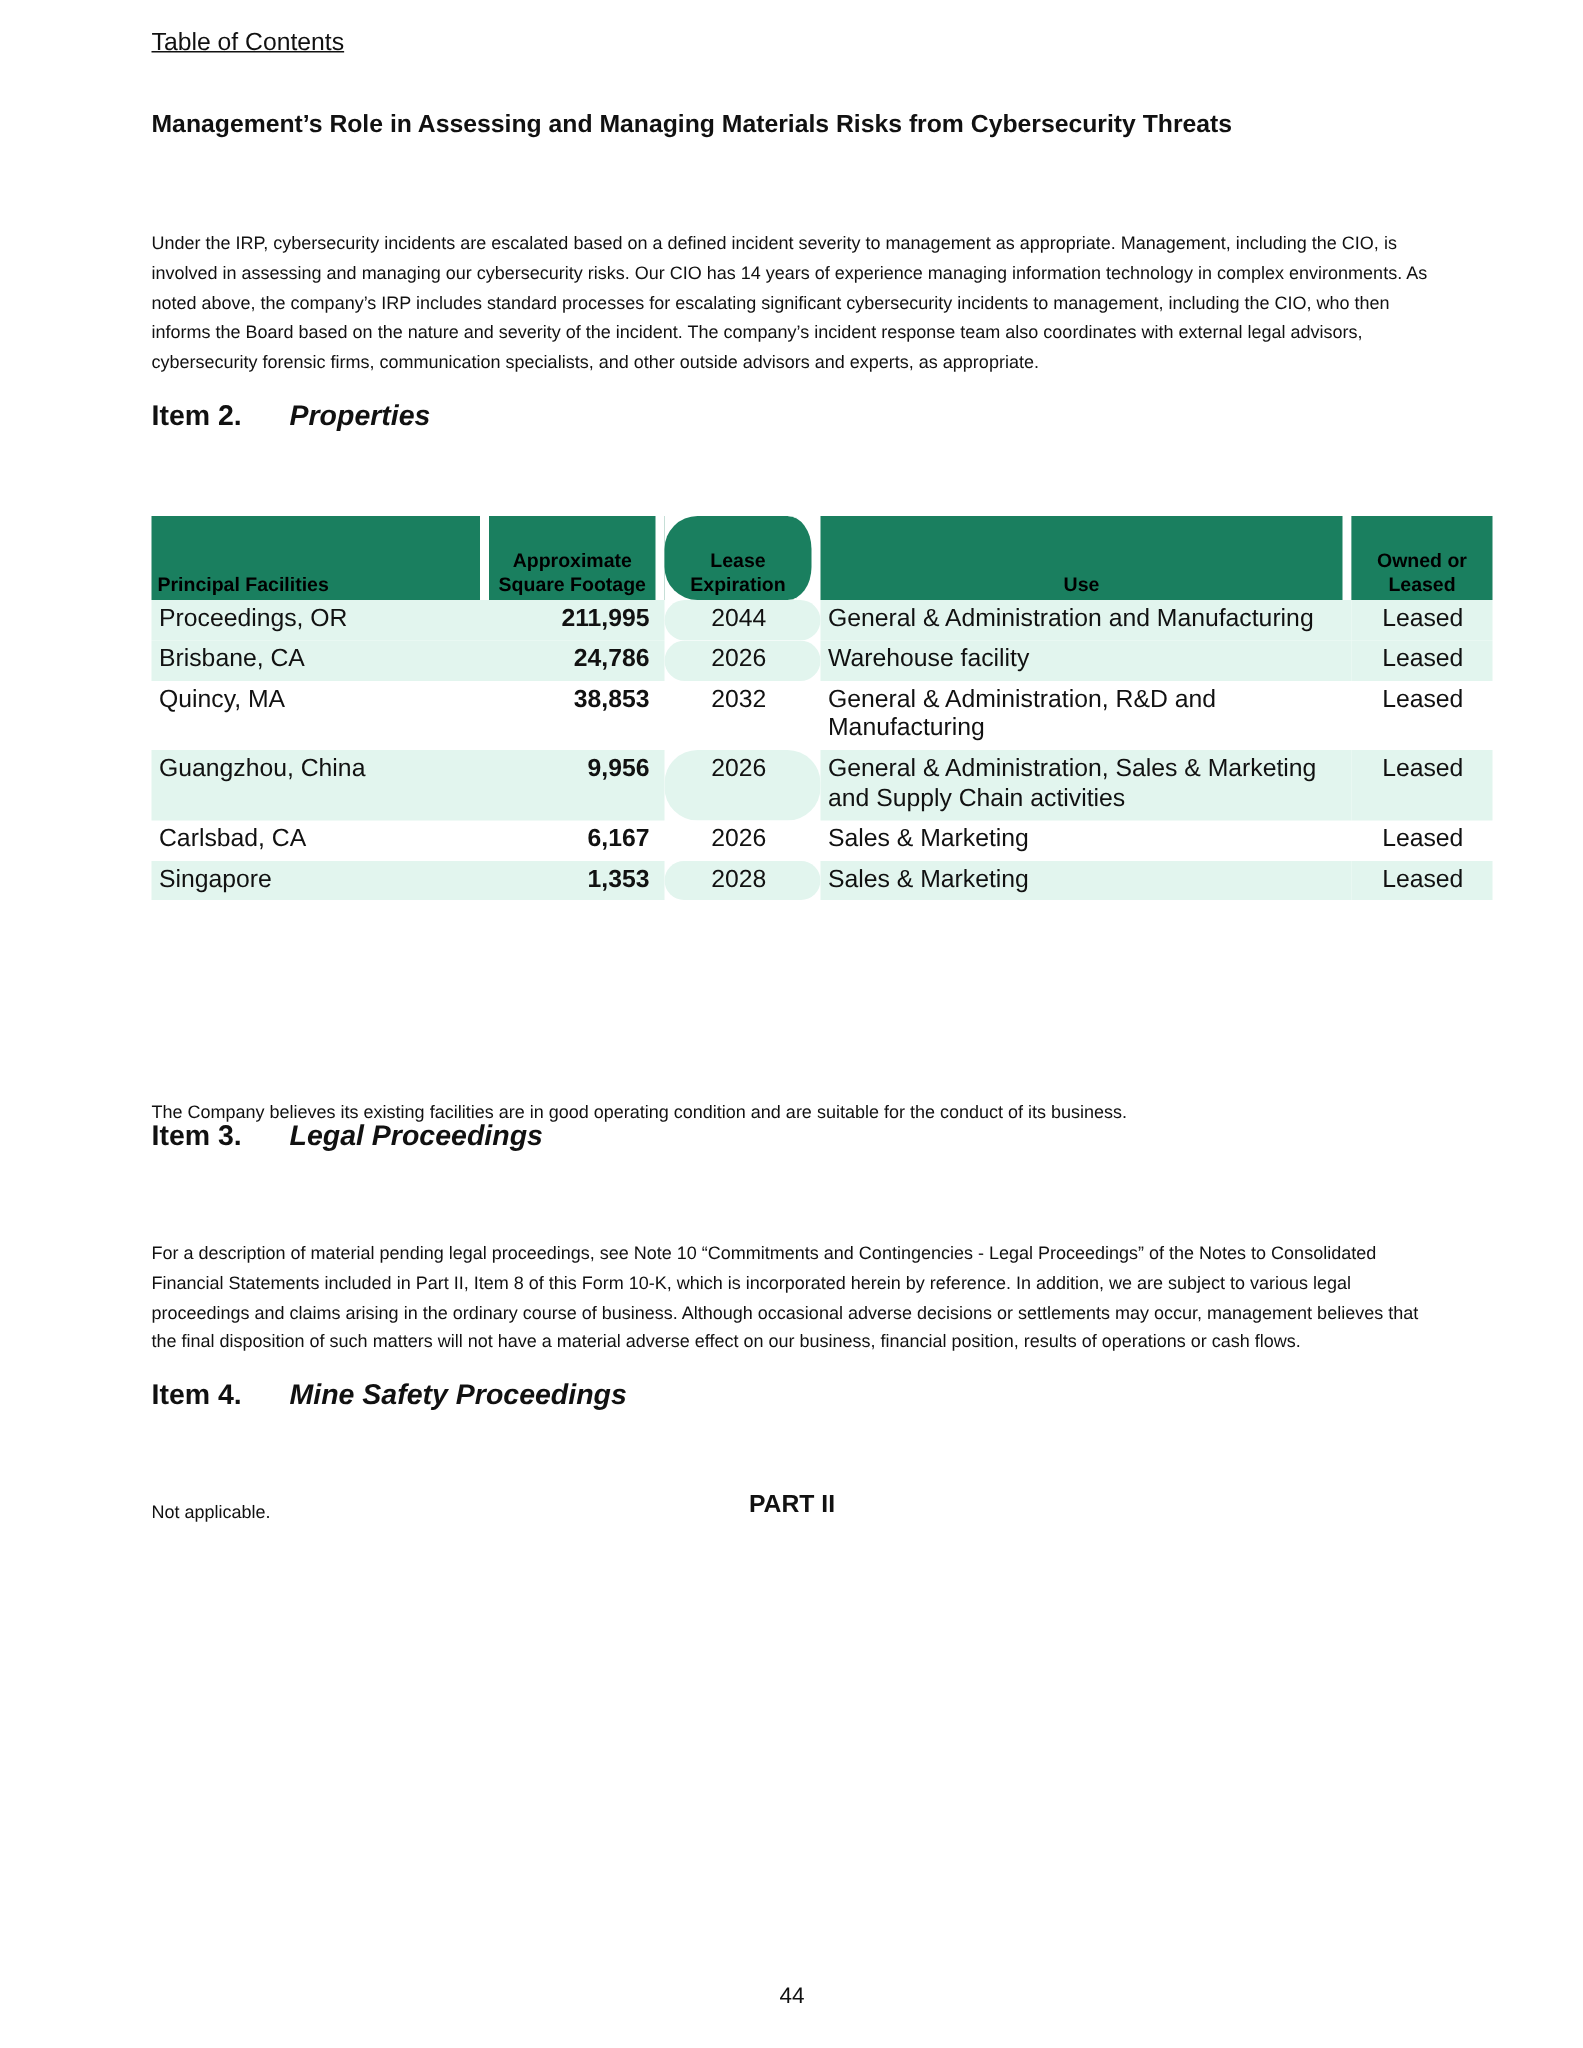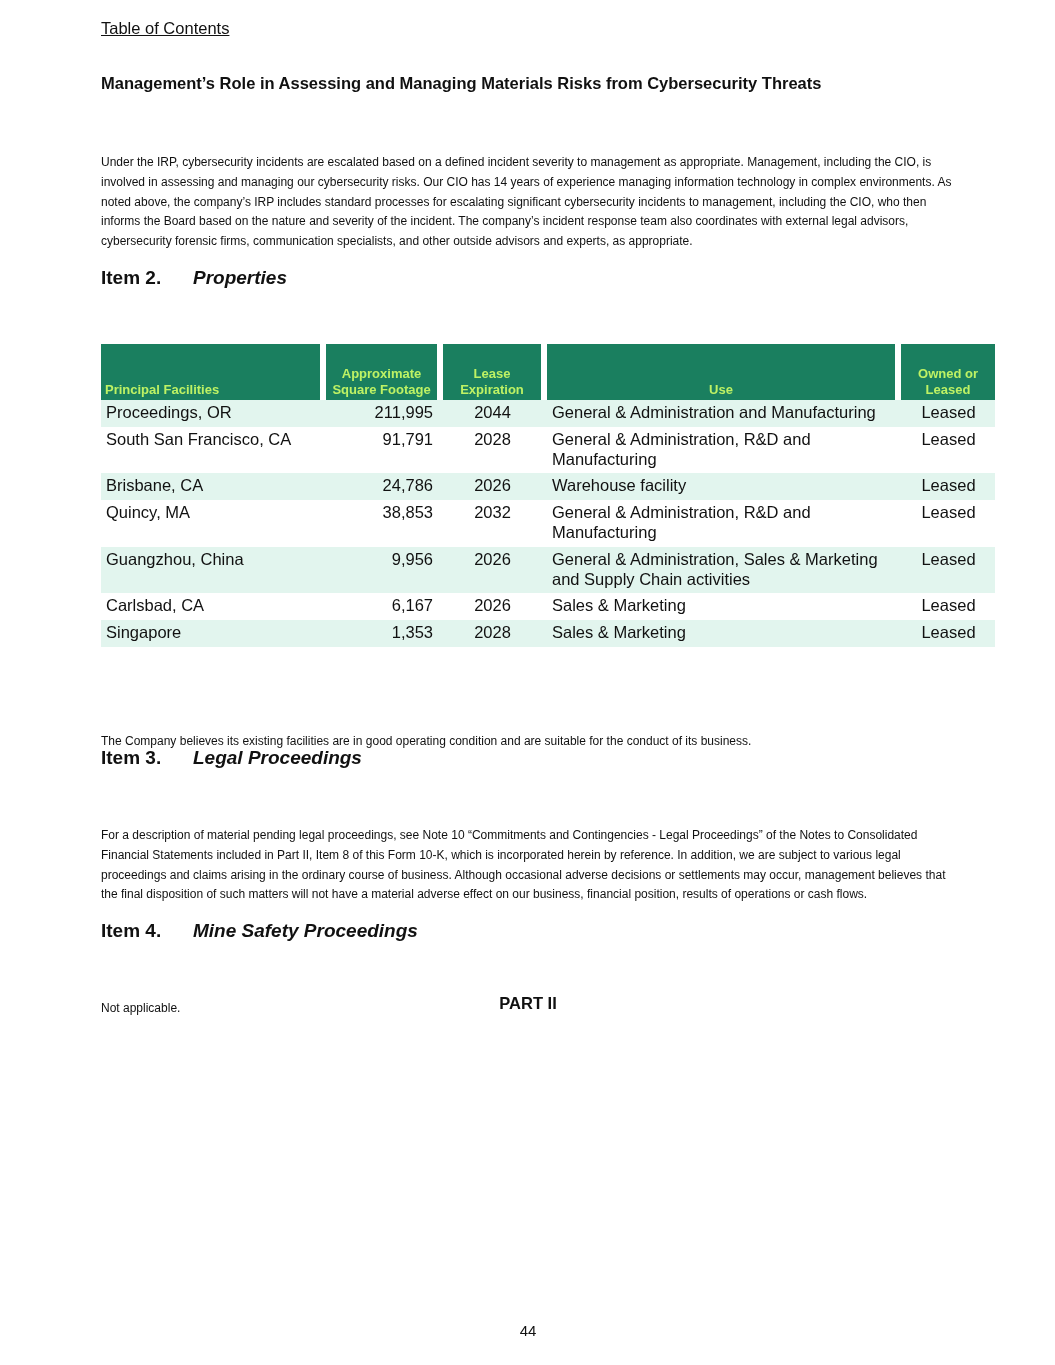--- a/index.html
+++ b/index.html
@@ -15,34 +15,34 @@
   .item { position: absolute; left: 0; font-weight: bold; font-size: 19px; }
   .item .num { display: inline-block; width: 92px; }
   .item .ttl { font-style: italic; }
   .item2 { top: 267px; }
   .p-fac { top: 304px; }
   table.fac {
     position: absolute; top: 344px; left: 0; width: 854px;
     border-collapse: separate; border-spacing: 0; table-layout: fixed;
   }
   table.fac th {
-    background: #1a7f5f; color: #bef264; font-weight: bold; font-size: 13px;
+    background: #1a7f5f; color: #000000; font-weight: bold; font-size: 13px;
     line-height: 15.5px; vertical-align: bottom; padding: 4px 4px 3px 4px; height: 49px;
     border-right: 6px solid #ffffff;
   }
   table.fac th:last-child { border-right: none; }
   table.fac td {
     font-size: 16.5px; line-height: 19.8px; vertical-align: top; padding: 3px 4px 4px 5px;
     border-right: 6px solid transparent;
   }
   table.fac td:last-child { border-right: none; }
   table.fac tr.shade td { background: #e2f5ee; }
   .col-fac { width: 211px; text-align: left; }
-  .col-sq { width: 103px; text-align: right; }
-  .col-lease { width: 90px; text-align: center; }
+  .col-sq { width: 103px; text-align: right; font-weight: bold; }
+  .col-lease { width: 90px; text-align: center; border-radius: 22px; }
   .col-use { width: 340px; text-align: left; }
   .col-own { width: 86px; text-align: center; }
   th.col-fac { text-align: left; }
   th.col-sq, th.col-lease, th.col-use, th.col-own { text-align: center; }
   td.col-sq { padding-right: 4px; }
   td.col-use { padding-left: 5px; }
   .p-cond { top: 690px; }
   .item3 { top: 747px; }
   .p-legal { top: 784px; }
   .item4 { top: 920px; }
@@ -74,27 +74,20 @@
         <th class="col-use">Use</th>
         <th class="col-own">Owned or Leased</th>
       </tr>
     </thead>
     <tbody>
       <tr class="shade">
         <td class="col-fac">Proceedings, OR</td>
         <td class="col-sq">211,995</td>
         <td class="col-lease">2044</td>
         <td class="col-use">General &amp; Administration and Manufacturing</td>
-        <td class="col-own">Leased</td>
-      </tr>
-      <tr>
-        <td class="col-fac">South San Francisco, CA</td>
-        <td class="col-sq">91,791</td>
-        <td class="col-lease">2028</td>
-        <td class="col-use">General &amp; Administration, R&amp;D and Manufacturing</td>
         <td class="col-own">Leased</td>
       </tr>
       <tr class="shade">
         <td class="col-fac">Brisbane, CA</td>
         <td class="col-sq">24,786</td>
         <td class="col-lease">2026</td>
         <td class="col-use">Warehouse facility</td>
         <td class="col-own">Leased</td>
       </tr>
       <tr>

